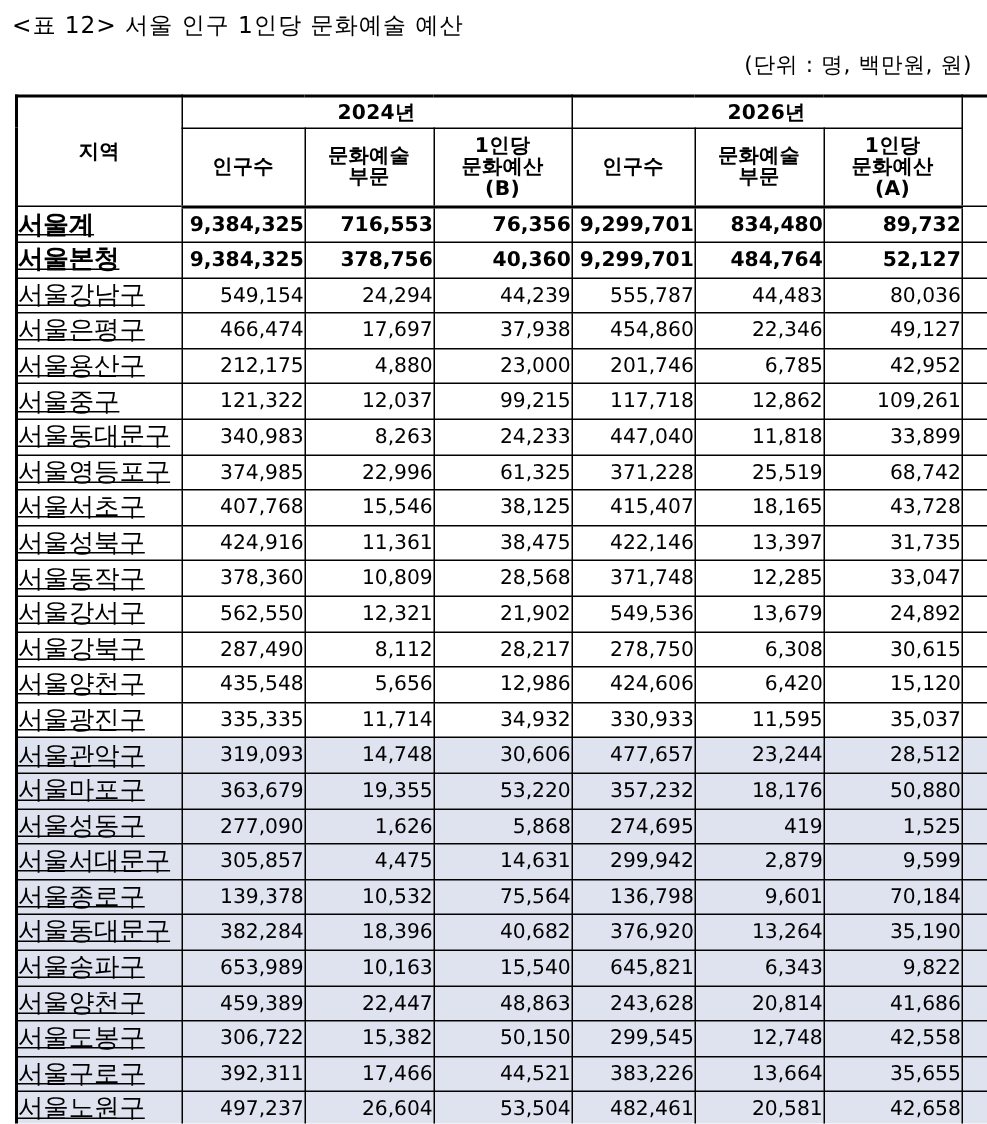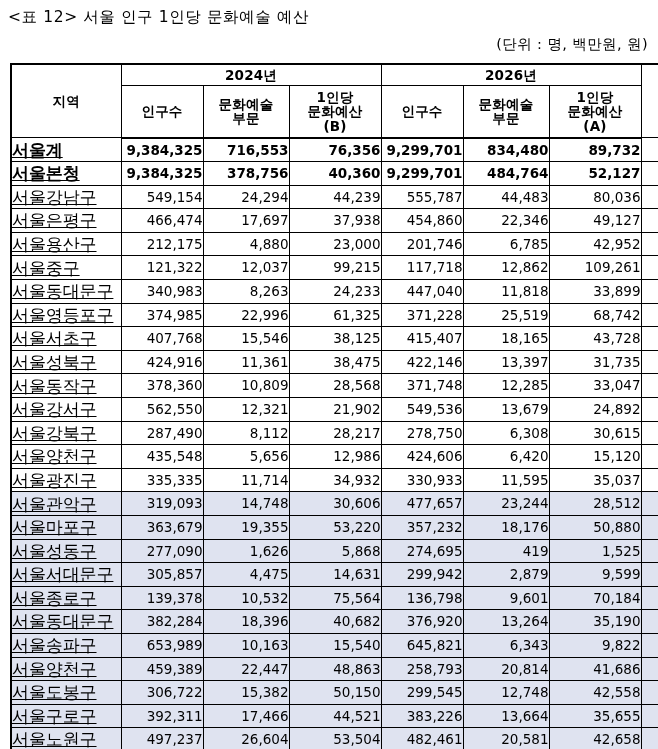--- a/index.html
+++ b/index.html
@@ -383,21 +383,21 @@
             <td class="num">645,821</td>
             <td class="num">6,343</td>
             <td class="num">9,822</td>
             <td class="num">−5,718</td>
           </tr>
           <tr class="neg">
             <td class="region">서울양천구</td>
             <td class="num">459,389</td>
             <td class="num">22,447</td>
             <td class="num">48,863</td>
-            <td class="num">258,793</td>
+            <td class="num">243,628</td>
             <td class="num">20,814</td>
             <td class="num">41,686</td>
             <td class="num">−7,177</td>
           </tr>
           <tr class="neg">
             <td class="region">서울도봉구</td>
             <td class="num">306,722</td>
             <td class="num">15,382</td>
             <td class="num">50,150</td>
             <td class="num">299,545</td>

